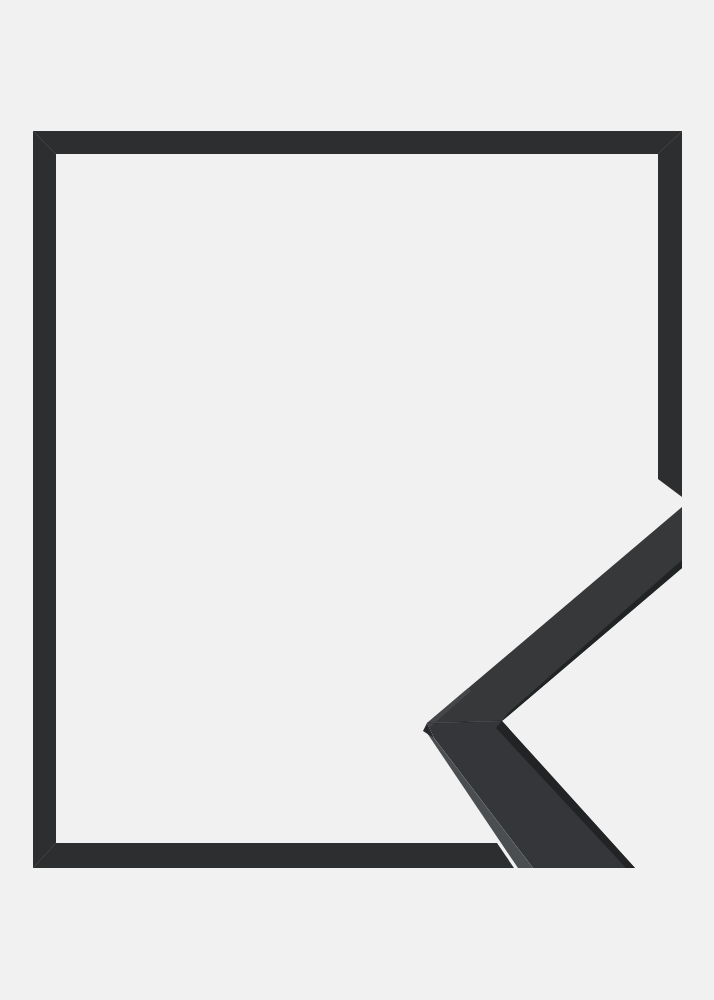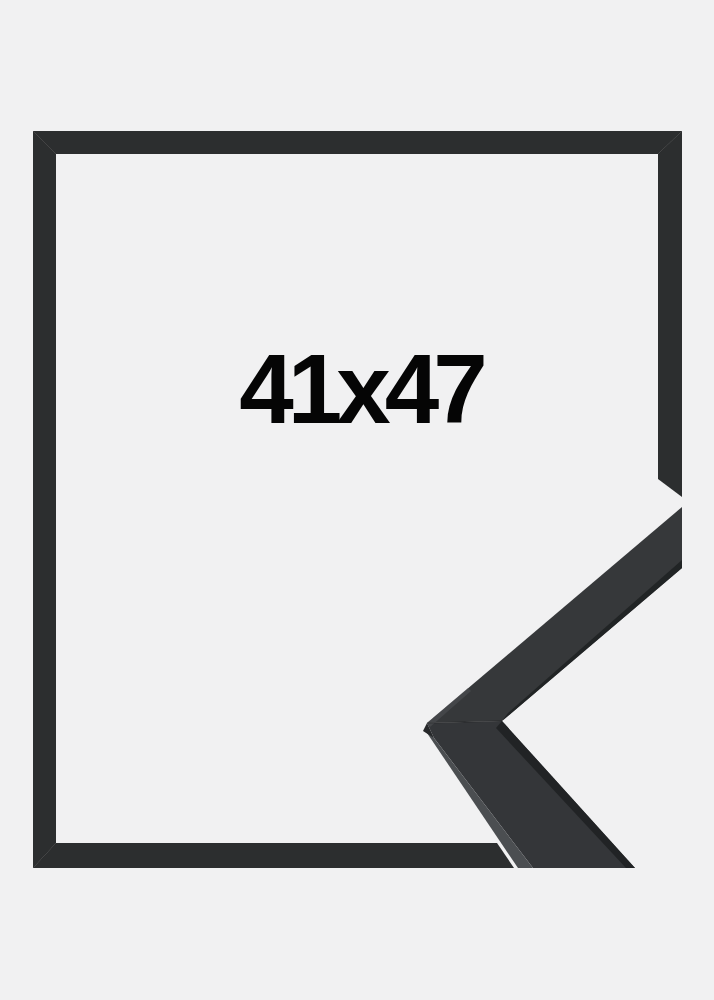--- a/index.html
+++ b/index.html
@@ -72,14 +72,13 @@
       <polygon points="425,730 434,738 533,868 518,868" fill="#4b4e51"></polygon>
 
       <polygon points="427,723 423,731 434,738" fill="#26282a"></polygon>
 
       <polygon points="427,723 468,688 471,691 430,727" opacity="0.5" fill="#515457"></polygon>
 
       <line x1="427" y1="723" x2="502" y2="721" stroke="rgba(0,0,0,0.3)" stroke-width="1"></line>
     </g>
   </svg>
 
-  <div class="size-label">41x47</div>
 </div>
 
 </body></html>

